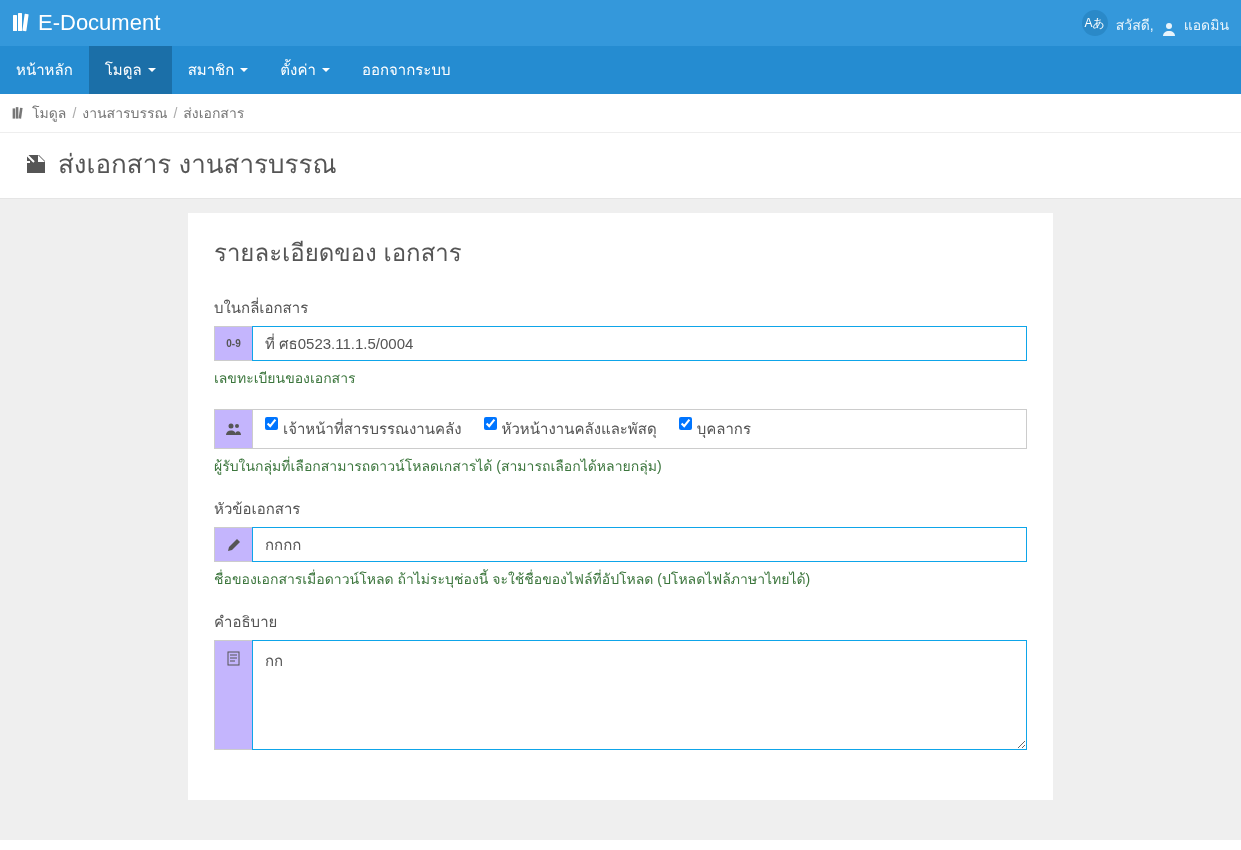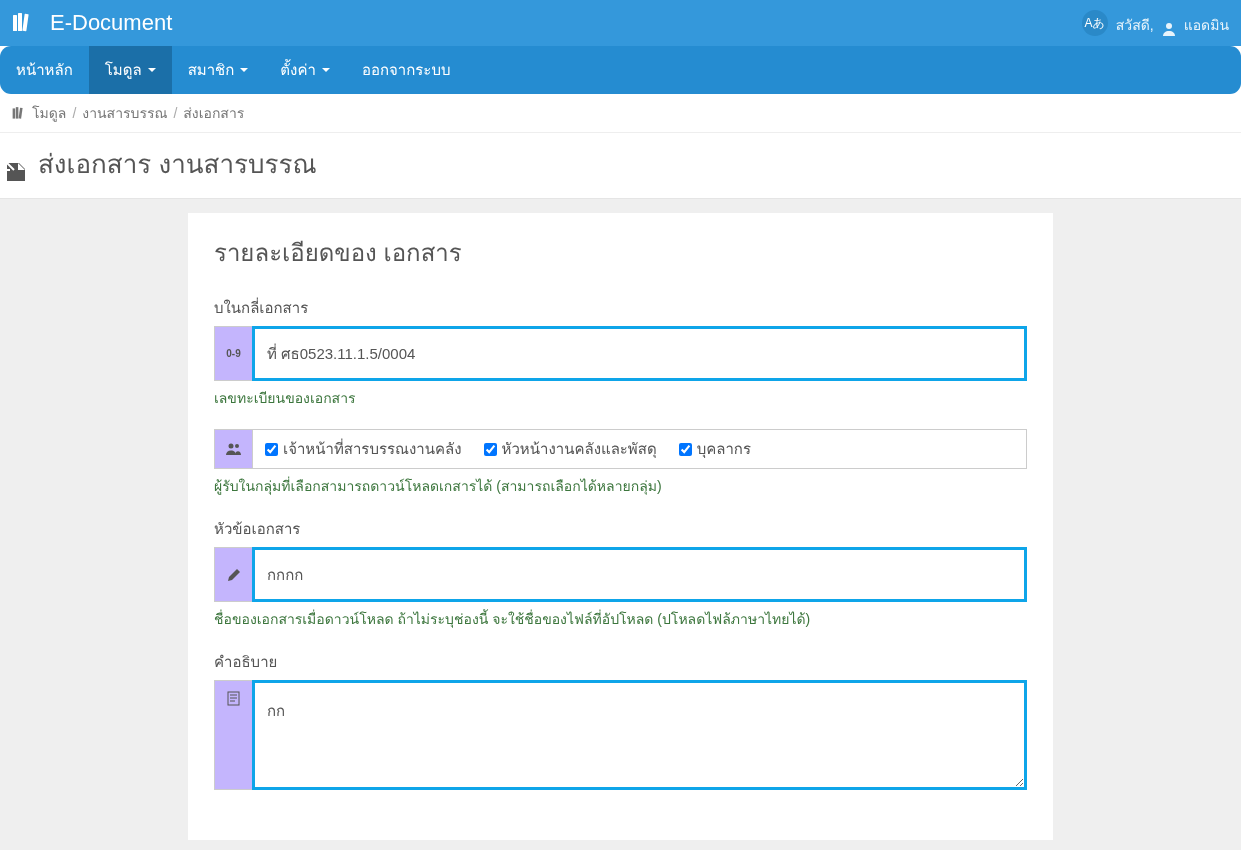--- a/index.html
+++ b/index.html
@@ -10,21 +10,21 @@
       background: #3498db;
       color: #fff;
       padding: 10px 12px;
       display: flex;
       align-items: center;
       justify-content: space-between;
     }
     .brand {
       display: flex;
       align-items: center;
-      gap: 16px;
+      gap: 4px;
       font-size: 22px;
       font-weight: 300;
     }
     .brand-icon { font-size: 20px; }
     .user-area {
       display: flex;
       align-items: flex-end;
       gap: 8px;
       color: #e8f4fb;
     }
@@ -39,21 +39,20 @@
       font-size: 12px;
       color: #fff;
     }
     .user-icon { font-size: 14px; }
     
     
     .nav-bar {
       background: #258cd1;
       display: flex;
       align-items: stretch;
-      border-radius: 11px;
     }
     .nav-item {
       padding: 12px 16px;
       color: #fff;
       font-size: 15px;
       cursor: pointer;
       display: flex;
       align-items: center;
       gap: 4px;
     }
@@ -80,26 +79,26 @@
       align-items: center;
       gap: 6px;
     }
     .bc-icon { color: #777; font-size: 13px; }
     .bc-link { color: #777; }
     .bc-sep { color: #aaa; }
     
     
     .page-title {
       background: #fff;
-      padding: 10px 4px 14px;
+      padding: 10px 24px 14px;
       font-size: 26px;
       font-weight: 300;
       color: #555;
       display: flex;
-      align-items: flex-end;
+      align-items: center;
       gap: 10px;
       border-bottom: 1px solid #e5e5e5;
     }
     .page-title-icon { color: #555; font-size: 24px; }
     
     
     .content-wrap {
       background: #efefef;
       padding: 14px 0 40px;
       min-height: 600px;
@@ -136,37 +135,37 @@
       width: 38px;
       display: flex;
       align-items: center;
       justify-content: center;
       color: #555;
       font-size: 13px;
     }
     .input-addon.tall { align-items: flex-start; padding-top: 10px; }
     .input-field {
       flex: 1;
-      border: 3px solid #0ea5e9;
-      padding: 16px 12px;
+      border: 1px solid #0ea5e9;
+      padding: 8px 12px;
       font-size: 15px;
       color: #555;
       background: #fff;
     }
     .input-field::placeholder { color: #aaa; }
     .check-row {
       flex: 1;
       border: 1px solid #ccc;
       padding: 7px 12px;
       display: flex;
       align-items: center;
       gap: 22px;
       font-size: 15px;
     }
-    .check-item { display: flex; align-items: center; gap: 5px; }
+    .check-item { display: flex; align-items: flex-start; gap: 5px; }
     .help-text {
       color: #3c763d;
       font-size: 14px;
       margin-top: 6px;
     }
     textarea.input-field {
       height: 110px;
       resize: vertical;
       font-family: inherit;
     }

